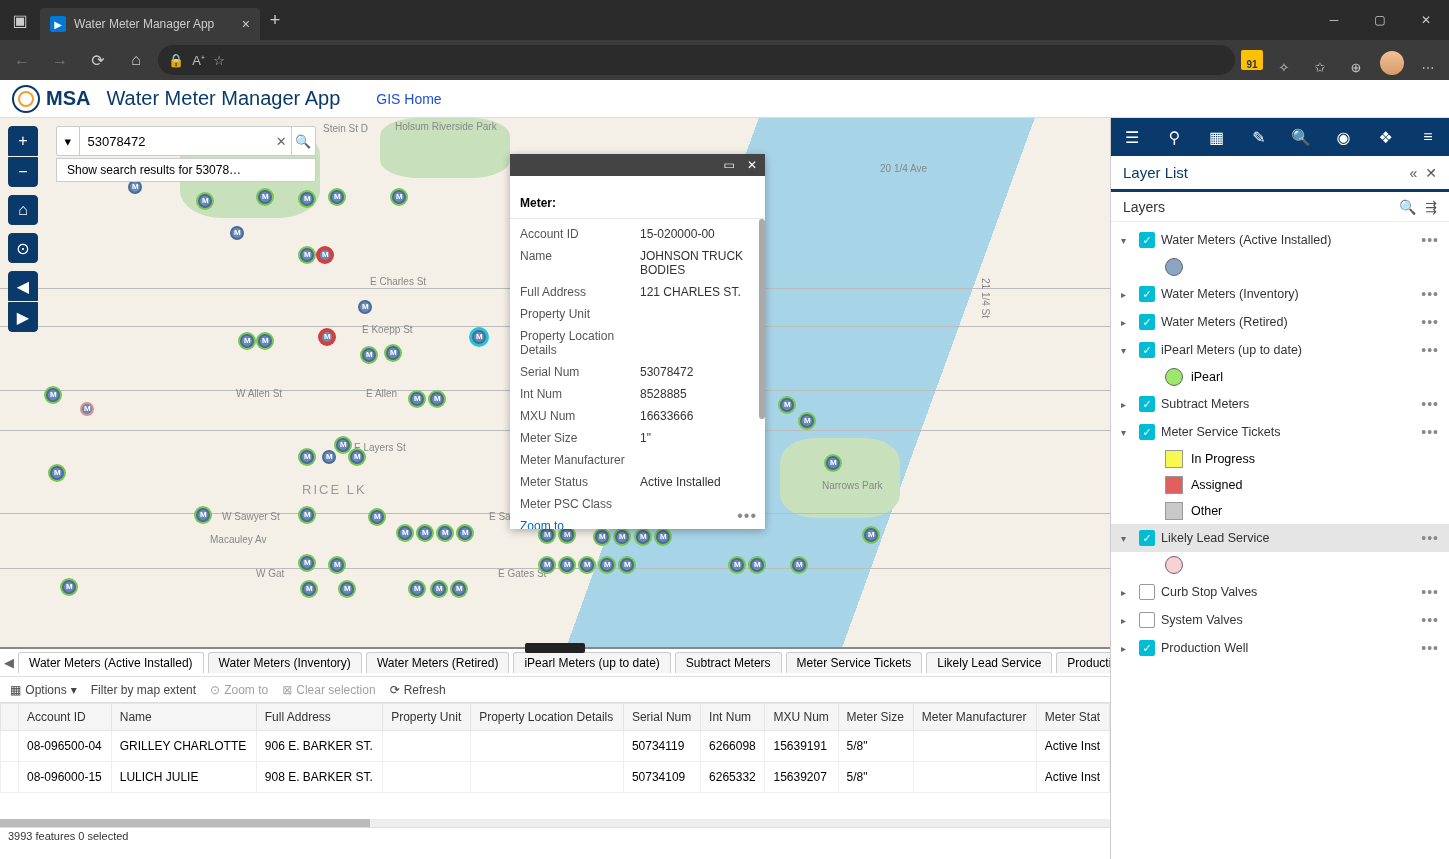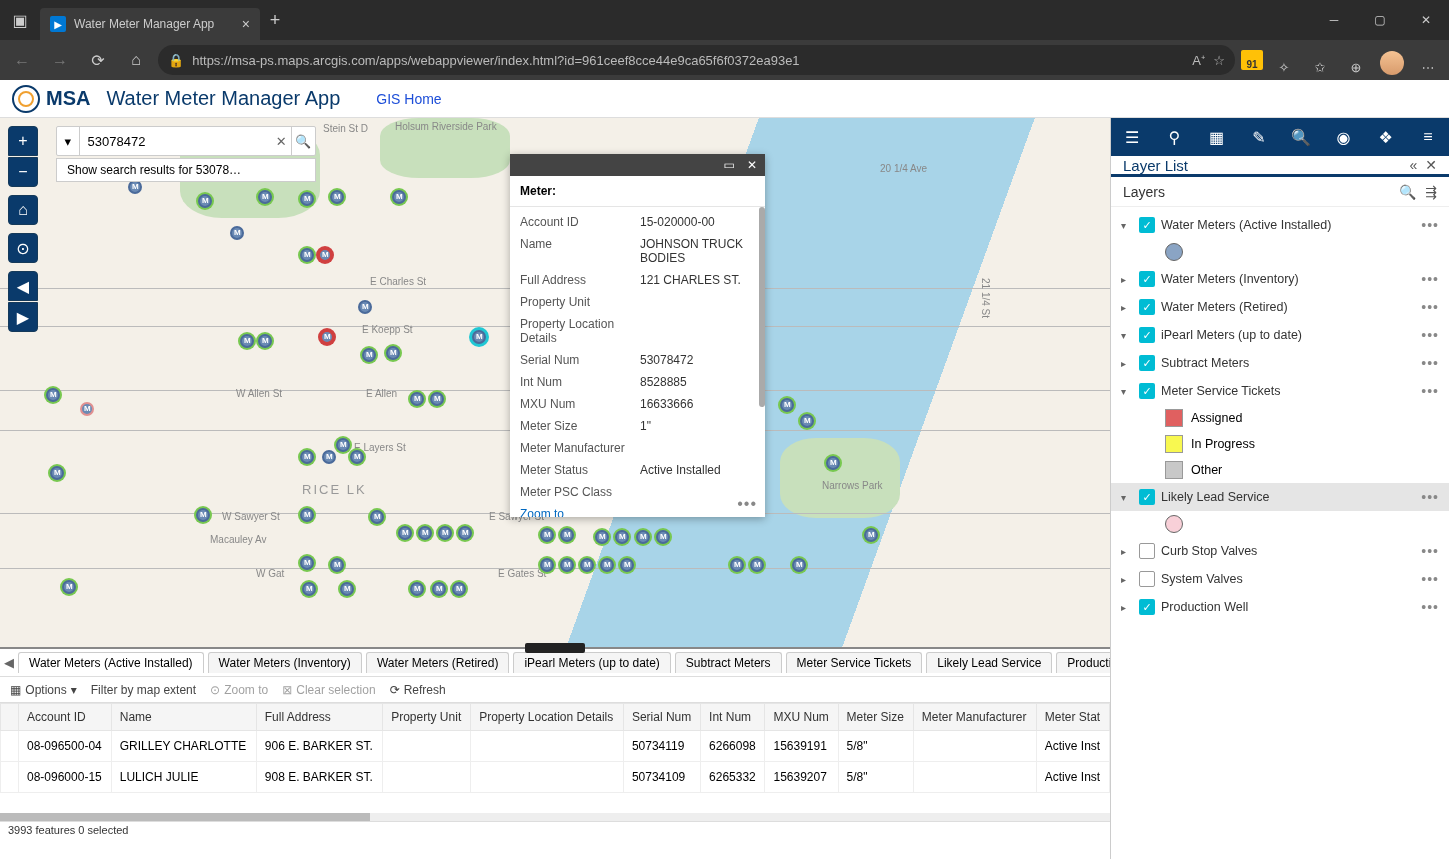--- a/index.html
+++ b/index.html
@@ -58,21 +58,21 @@
 .search-dd { width:28px; display:flex; align-items:center; justify-content:center; border-right:1px solid #ccc; cursor:pointer; }
 .search-in { flex:1; border:none; padding:0 8px; font-size:13px; outline:none; }
 .search-clear { width:24px; display:flex; align-items:center; justify-content:center; cursor:pointer; color:#666; }
 .search-go { width:30px; display:flex; align-items:center; justify-content:center; border-left:1px solid #ccc; cursor:pointer; }
 .search-hint { position:absolute; left:56px; top:40px; background:#fff; border:1px solid #ccc; padding:4px 10px; font-size:12px; width:260px; white-space:nowrap; overflow:hidden; text-overflow:ellipsis; }
 
 
 .popup { position:absolute; left:510px; top:36px; width:255px; background:#fff; box-shadow:0 2px 8px rgba(0,0,0,.3); font-size:12px; }
 .popup-hdr { background:#444; color:#fff; height:22px; display:flex; align-items:center; justify-content:flex-end; padding:0 4px; gap:4px; }
 .popup-hdr span { cursor:pointer; padding:0 4px; }
-.popup-title { padding:8px 10px; font-weight:bold; border-bottom:1px solid #e5e5e5; }
+.popup-title { padding:8px 10px; font-weight:bold; border-bottom:1px solid #e5e5e5;margin-top:12px; }
 .popup-body { padding:4px 10px 8px; max-height:310px; overflow:hidden; position:relative; }
 .prow { display:flex; padding:4px 0; color:#555; }
 .prow .plabel { width:120px; }
 .prow .pval { flex:1; color:#333; }
 .popup-zoom { color:#0068c0; cursor:pointer; padding:4px 0; }
 .popup-more { position:absolute; right:8px; bottom:4px; font-size:16px; color:#888; cursor:pointer; letter-spacing:1px; }
 .popup-scroll { position:absolute; right:0; top:0; width:6px; height:200px; background:#aaa; border-radius:3px; }
 
 
 .scalebar { position:absolute; left:28px; bottom:24px; display:flex; align-items:flex-end; color:#333; font-size:10px; }
@@ -91,27 +91,27 @@
 .at-tab.active { background:#fff; font-weight:500; }
 .toolbar-row { display:flex; align-items:center; height:26px; gap:14px; padding:0 10px; border-bottom:1px solid #ddd; font-size:12px; color:#444; }
 .toolbar-row .tool { display:flex; align-items:center; gap:4px; cursor:pointer; }
 .toolbar-row .tool.disabled { opacity:.5; }
 .grid { flex:1; overflow:auto; }
 .grid table { border-collapse:collapse; width:100%; font-size:12px; }
 .grid th { background:#f5f5f5; text-align:left; padding:6px 8px; border:1px solid #e5e5e5; font-weight:normal; color:#333; position:sticky; top:0; }
 .grid td { padding:8px 8px; border:1px solid #eee; vertical-align:top; }
 .grid-scroll { height:8px; background:#eee; position:relative; }
 .grid-scroll-thumb { position:absolute; left:0; width:370px; height:8px; background:#bbb; }
-.status { height:38px; border-top:1px solid #ddd; padding:2px 8px; font-size:11px; color:#333; }
+.status { height:32px; border-top:1px solid #ddd; padding:2px 8px; font-size:11px; color:#333; }
 
 
 .sidebar { width:339px; background:#fff; border-left:1px solid #ccc; display:flex; flex-direction:column; }
 .sidebar-icons { height:38px; background:#0a3a6b; display:flex; align-items:center; }
 .side-icon { flex:1; height:38px; display:flex; align-items:center; justify-content:center; color:#fff; cursor:pointer; font-size:16px; }
-.panel-hdr { height:21px; border-bottom:3px solid #0a3a6b; display:flex; align-items:center; padding:0 12px; color:#0a3a6b; font-size:15px; gap:8px; }
+.panel-hdr { height:36px; border-bottom:3px solid #0a3a6b; display:flex; align-items:center; padding:0 12px; color:#0a3a6b; font-size:15px; gap:8px; }
 .panel-hdr .spacer { flex:1; }
 .panel-hdr .hbtn { cursor:pointer; color:#555; font-size:14px; }
 .panel-sub { height:30px; display:flex; align-items:center; padding:0 12px; font-size:14px; color:#333; border-bottom:1px solid #eee; }
 .panel-sub .spacer { flex:1; }
 .panel-sub .ico { cursor:pointer; color:#555; margin-left:8px; }
 .layers { flex:1; overflow-y:auto; padding:4px 0; }
 .layer-row { display:flex; align-items:center; padding:6px 10px; gap:6px; font-size:12.5px; color:#333; position:relative; }
 .layer-row.selected { background:#e5e5e5; }
 .lr-arrow { width:12px; font-size:10px; color:#666; cursor:pointer; }
 .lr-check { width:16px; height:16px; border-radius:2px; display:flex; align-items:center; justify-content:center; color:#fff; font-size:11px; cursor:pointer; flex-shrink:0; }
@@ -140,21 +140,20 @@
     <div>✕</div>
   </div>
 </div>
 <div class="urlbar">
   <div class="nav-btn disabled">←</div>
   <div class="nav-btn disabled">→</div>
   <div class="nav-btn">⟳</div>
   <div class="nav-btn">⌂</div>
   <div class="url-field">
     <span>🔒</span>
-    <span class="url-text">https://msa-ps.maps.arcgis.com/apps/webappviewer/index.html?id=961ceef8cce44e9ca65f6f0372ea93e1</span>
     <span>A⁺</span>
     <span>☆</span>
   </div>
   <div class="ext note">
       <span>91</span>
     </div>
   <div class="ext">✧</div>
   <div class="ext">✩</div>
   <div class="ext">⊕</div>
   <div class="ext">
@@ -399,39 +398,43 @@
     <span class="lr-check on">✓</span>
     <span class="lr-label">Water Meters (Retired)</span>
     <span class="lr-more">•••</span>
           </div>
           <div class="layer-row">
             <span class="lr-arrow">▾</span>
     <span class="lr-check on">✓</span>
     <span class="lr-label">iPearl Meters (up to date)</span>
     <span class="lr-more">•••</span>
           </div>
+          <div class="legend-row">
+            <span class="lr-swatch" style="background:#9de86a;border:1.5px solid #666"></span>
+            <span>iPearl</span>
+          </div>
           <div class="layer-row">
             <span class="lr-arrow">▸</span>
     <span class="lr-check on">✓</span>
     <span class="lr-label">Subtract Meters</span>
     <span class="lr-more">•••</span>
           </div>
           <div class="layer-row">
             <span class="lr-arrow">▾</span>
     <span class="lr-check on">✓</span>
     <span class="lr-label">Meter Service Tickets</span>
     <span class="lr-more">•••</span>
+          </div>
+          <div class="legend-row">
+            <span class="lr-swatch sq" style="background:#f8f850;border:1px solid #999"></span>
+            <span>In Progress</span>
           </div>
           <div class="legend-row">
             <span class="lr-swatch sq" style="background:#e06060;border:1px solid #999"></span>
             <span>Assigned</span>
-          </div>
-          <div class="legend-row">
-            <span class="lr-swatch sq" style="background:#f8f850;border:1px solid #999"></span>
-            <span>In Progress</span>
           </div>
           <div class="legend-row">
             <span class="lr-swatch sq" style="background:#c8c8c8;border:1px solid #999"></span>
             <span>Other</span>
           </div>
           <div class="layer-row selected">
             <span class="lr-arrow">▾</span>
     <span class="lr-check on">✓</span>
     <span class="lr-label">Likely Lead Service</span>
     <span class="lr-more">•••</span>

